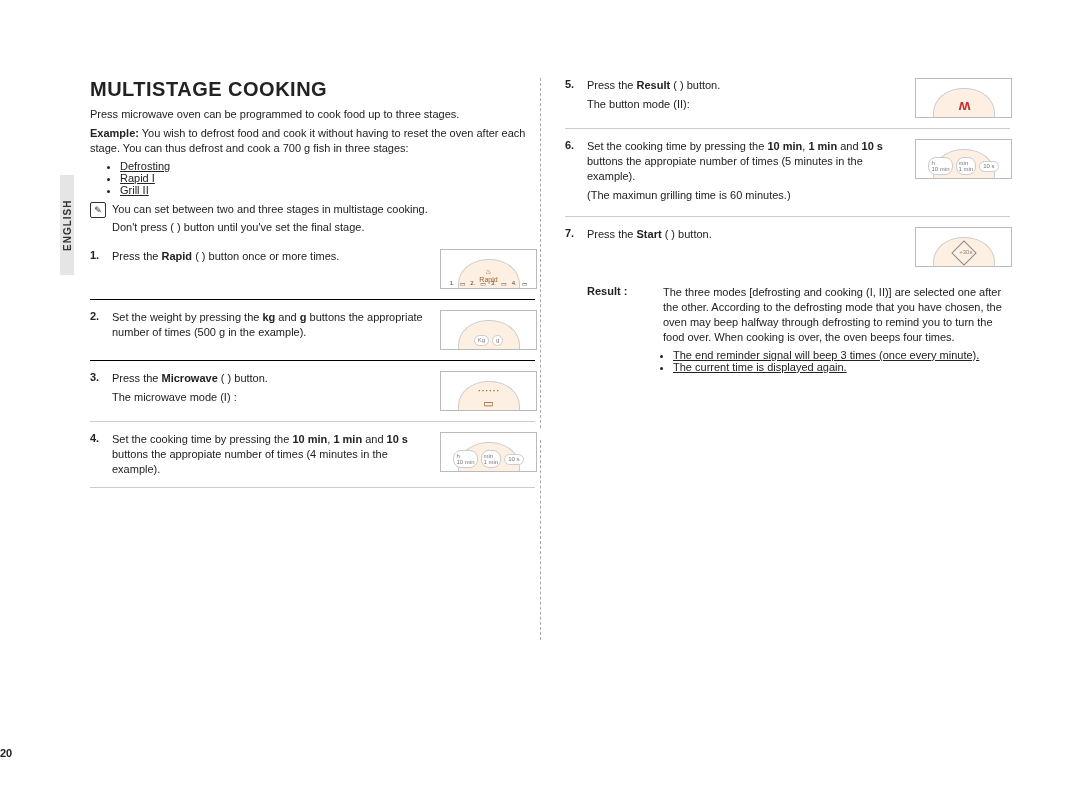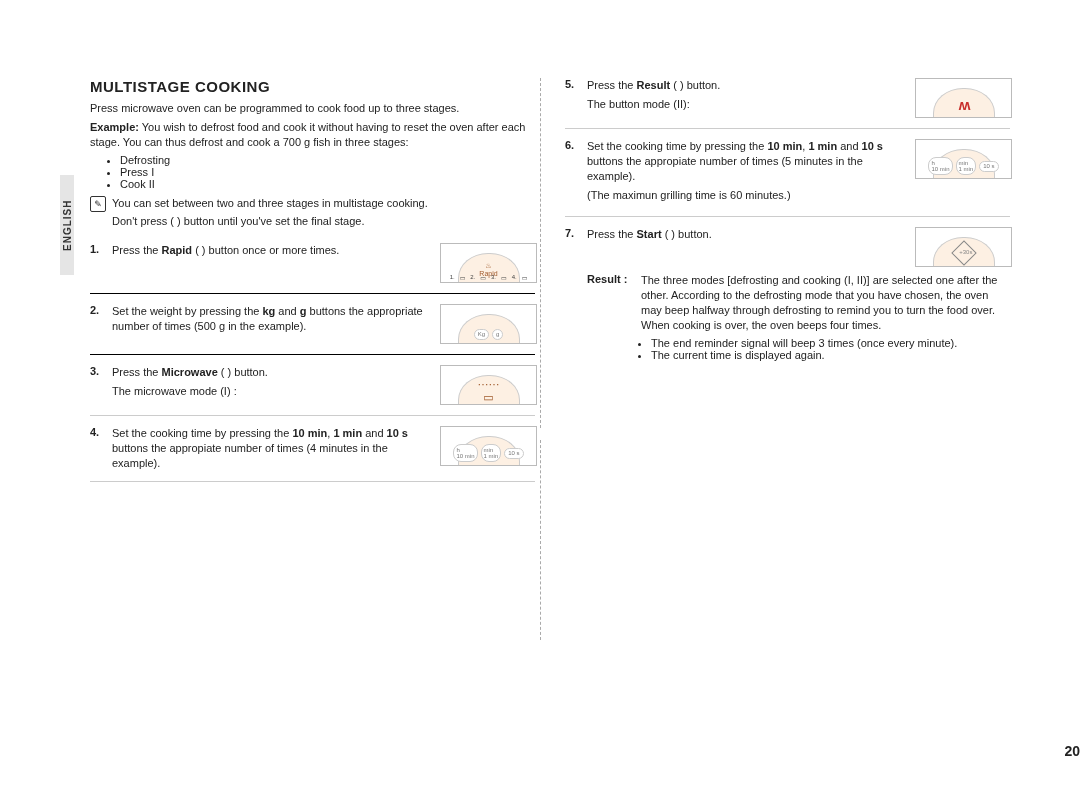--- a/index.html
+++ b/index.html
@@ -39,28 +39,28 @@
     left: 90px;
     top: 78px;
     width: 920px;
     display: flex;
     gap: 30px;
   }
   .col {
     width: 445px;
   }
   h1 {
-    font-size: 15px;
+    font-size: 20px;
     font-weight: 900;
     margin: 0 0 6px 0;
     letter-spacing: 0.5px;
   }
   p { margin: 0 0 4px 0; line-height: 1.35; }
   ul { margin: 2px 0 2px 30px; padding: 0; }
-  li { margin: 0; }
+  li { margin: 0; text-decoration: underline; }
   .note-row { display: flex; gap: 6px; margin-top: 6px; }
   .note-icon {
     width: 14px; height: 14px; border: 1px solid #333; border-radius: 2px;
     display: inline-flex; align-items: center; justify-content: center;
     font-size: 9px; flex-shrink: 0;
   }
   .step-row { display: flex; gap: 8px; margin-top: 10px; align-items: flex-start; }
   .step-num { font-weight: bold; width: 14px; flex-shrink: 0; }
   .step-text { flex: 1; line-height: 1.35; }
   .illus {
@@ -98,28 +98,28 @@
     width: 16px; height: 16px;
     border: 1px solid #888;
     transform: rotate(45deg);
     display: inline-block;
     font-size: 6px;
     position: relative;
   }
   .start-badge span { position:absolute; transform: rotate(-45deg); left:2px; top:3px; color:#888;}
   hr { border: none; border-top: 1px solid #000; margin: 10px 0 0 0; }
   hr.light { border-top: 1px solid #ccc; }
-  .result-row { display:flex; gap:2px; margin-top:6px; }
+  .result-row { display:flex; gap:24px; margin-top:18px; }
   .result-lbl { font-weight:bold; width:52px; flex-shrink:0; }
   .page-num {
     position: absolute;
     bottom: 30px;
     left: 0; right: 0;
-    text-align: right;
-    font-size: 14px;
+    text-align: left;
+    font-size: 11px;
     font-weight: bold;
   }
   .col-divider {
     position: absolute;
     left: 540px;
     top: 440px;
     width: 1px;
     height: 200px;
     border-left: 1px dashed #aaa;
   }
@@ -156,22 +156,22 @@
 
     <div class="col">
       <h1>MULTISTAGE COOKING</h1>
       <p>Press microwave oven can be programmed to cook food up to three stages.</p>
       <p>
         <span class="b">Example:</span>
         <span>You wish to defrost food and cook it without having to reset the oven after each stage. You can thus defrost and cook a 700 g fish in three stages:</span>
       </p>
       <ul>
         <li>Defrosting</li>
-        <li>Press I</li>
-        <li>Cook II</li>
+        <li>Rapid I</li>
+        <li>Grill II</li>
       </ul>
       <div class="note-row">
         <span class="note-icon">✎</span>
         <div>
           <p>You can set between two and three stages in multistage cooking.</p>
           <p>Don't press (     ) button until you've set the final stage.</p>
         </div>
       </div>
 
       <div class="step-row">

